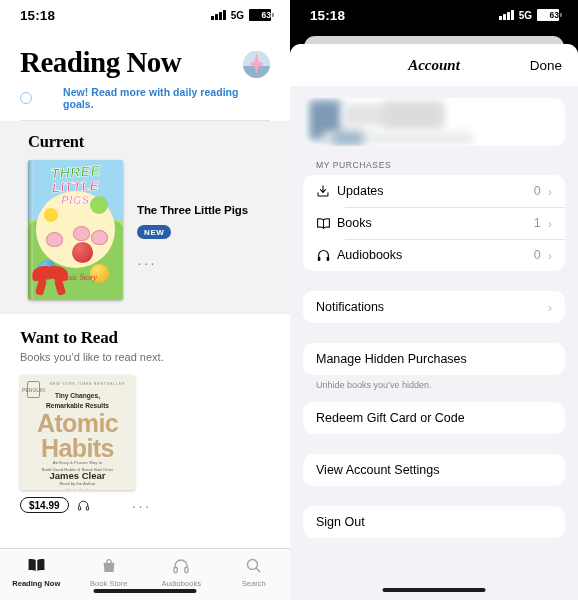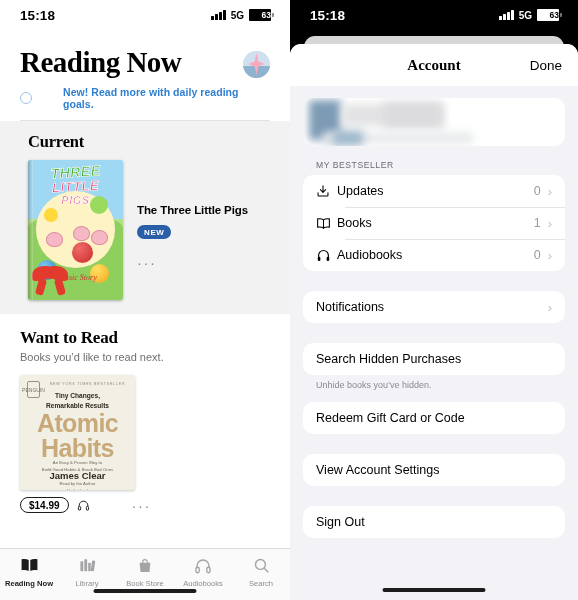--- a/index.html
+++ b/index.html
@@ -136,21 +136,21 @@
 
   
   #right { width:288px; background:#000; color:#fff; }
   #right .statusbar { color:#fff; }
   .sheet-back { position:absolute; left:14px; right:14px; top:36px; height:22px;
     background:#d7d7da; border-radius:11px 11px 0 0; }
   .sheet { position:absolute; left:0; right:0; top:44px; bottom:0;
     background:#f2f2f7; border-radius:11px 11px 0 0; color:#000; overflow:hidden; }
   .nav { height:42px; background:#fff; display:flex; align-items:center;
     justify-content:center; position:relative; border-radius:11px 11px 0 0; }
-  .nav-title { font-family:"Liberation Serif", serif; font-size:15px; font-weight:bold; }
+  .nav-title { font-family:"Liberation Serif", serif; font-size:15px; font-weight:bold;font-style:italic; }
   .nav-done { position:absolute; right:16px; font-size:13.5px; color:#000; }
 
   .profile { margin:12px 13px 0 13px; height:48px; background:#fff; border-radius:10px;
     position:relative; overflow:hidden; }
   .pf-av { position:absolute; left:6px; top:2px; width:32px; height:40px;
     background:#7d9bb5; filter:blur(4px); }
   .pf-l1 { position:absolute; left:40px; top:6px; width:100px; height:22px;
     background:#e3e3e5; filter:blur(4px); }
   .pf-l2 { position:absolute; left:80px; top:4px; width:60px; height:26px;
     background:#dcdcde; filter:blur(4px); }
@@ -286,31 +286,20 @@
         <span class="ic">
           <svg width="19" height="15" viewBox="0 0 24 18" fill="#1c1c1e">
               <path d="M11 2C8.5.6 5.5.4 2 1v14c3.5-.6 6.5-.4 9 1V2z"></path>
               <path d="M13 2c2.5-1.4 5.5-1.6 9-1v14c-3.5-.6-6.5-.4-9 1V2z"></path>
             </svg>
         </span>
         <span>Reading Now</span>
       </div>
       <div class="tab">
         <span class="ic">
-          <svg width="17" height="17" viewBox="0 0 24 24" fill="#a4a4a8">
-              <rect x="2" y="6" width="4" height="14" rx=".8"></rect>
-              <rect x="7.5" y="3" width="4" height="17" rx=".8"></rect>
-              <rect x="13" y="8" width="3.6" height="12" rx=".8"></rect>
-              <rect x="17.6" y="5" width="4.4" height="15" rx=".8" transform="rotate(8 19.8 12.5)"></rect>
-            </svg>
-        </span>
-        <span>Library</span>
-      </div>
-      <div class="tab">
-        <span class="ic">
           <svg width="16" height="18" viewBox="0 0 24 24" fill="#a4a4a8">
               <path d="M4 7h16l-1.2 14H5.2L4 7z"></path>
               <path d="M8.5 8V6a3.5 3.5 0 0 1 7 0v2" stroke="#a4a4a8" stroke-width="1.8" fill="none"></path>
             </svg>
         </span>
         <span>Book Store</span>
       </div>
       <div class="tab">
         <span class="ic">
           <svg width="18" height="18" viewBox="0 0 24 24" fill="none" stroke="#a4a4a8" stroke-width="1.8">
@@ -365,21 +354,21 @@
       </div>
 
       <div class="profile">
         <span class="pf-av"></span>
         <span class="pf-l1"></span>
           <span class="pf-l2"></span>
           <span class="pf-l3"></span>
           <span class="pf-l4"></span>
       </div>
 
-      <div class="grp-label">MY BESTSELLER</div>
+      <div class="grp-label">MY PURCHASES</div>
       <div class="card">
 
         <div class="row">
           <span class="ic">
             <svg width="14" height="14" viewBox="0 0 24 24" fill="none" stroke="#000" stroke-width="1.8" stroke-linecap="round">
                 <path d="M3.5 15v4.5a1 1 0 0 0 1 1h15a1 1 0 0 0 1-1V15"></path>
                 <line x1="12" y1="3" x2="12" y2="14"></line>
                 <polyline points="7.5,9.5 12,14 16.5,9.5"></polyline>
               </svg>
           </span>
@@ -416,21 +405,21 @@
 
       <div class="card gap" style="margin-top:20px">
         <div class="row plain">
           <span class="lbl">Notifications</span>
           <span class="chev">›</span>
         </div>
       </div>
 
       <div class="card gap" style="margin-top:20px">
         <div class="row plain">
-          <span class="lbl">Search Hidden Purchases</span>
+          <span class="lbl">Manage Hidden Purchases</span>
         </div>
       </div>
       <div class="foot">Unhide books you’ve hidden.</div>
 
       <div class="card gap" style="margin-top:12px">
         <div class="row plain">
           <span class="lbl">Redeem Gift Card or Code</span>
         </div>
       </div>
 

